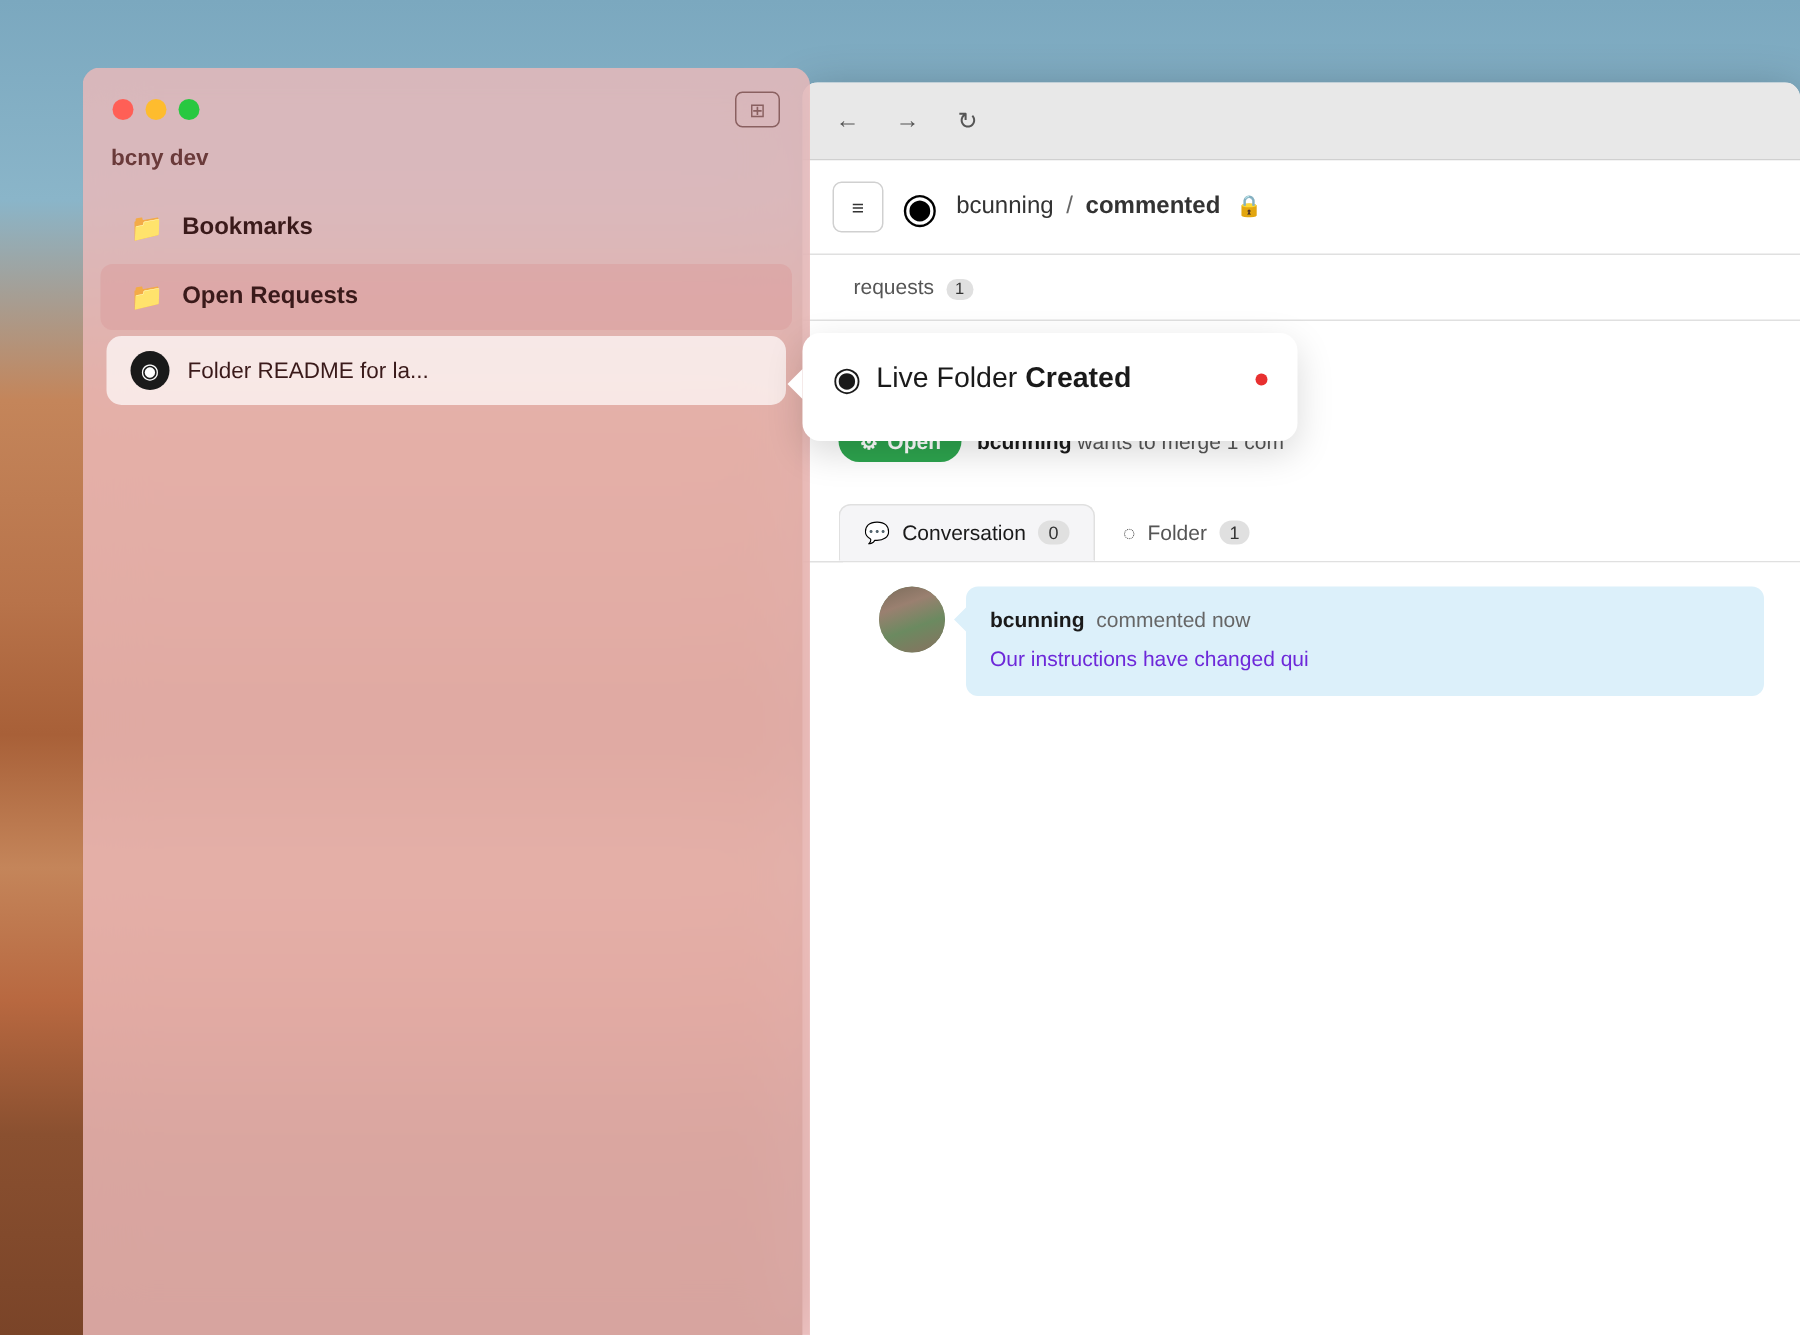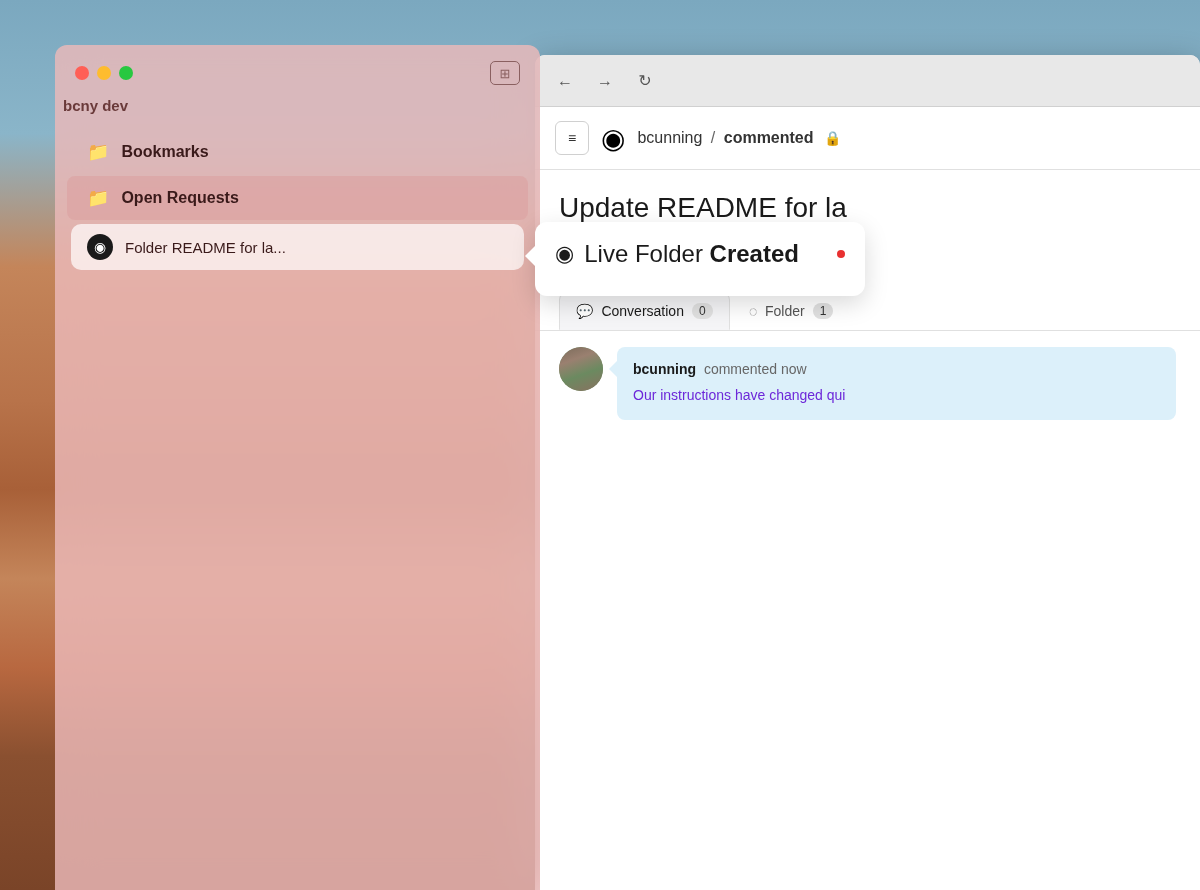--- a/index.html
+++ b/index.html
@@ -220,20 +220,21 @@
       font-size: 12px;
       color: #333;
     }
 
     
     .comment-section {
       padding: 16px 24px;
       background: #fff;
       display: flex;
       gap: 14px;
+      margin-left: 27px;
     }
 
     .avatar {
       width: 44px;
       height: 44px;
       border-radius: 50%;
       background: linear-gradient(135deg, #6b7a5e, #8a9a72, #5a6b4a);
       flex-shrink: 0;
       overflow: hidden;
       display: flex;
@@ -326,21 +327,21 @@
       margin-left: auto;
       display: flex;
       align-items: center;
       justify-content: center;
       cursor: pointer;
       color: #8a6060;
       font-size: 13px;
     }
 
     .sidebar-workspace-label {
-      padding: 0 8px 14px;
+      padding: 0 19px 14px;
       font-size: 15px;
       font-weight: 600;
       color: #6a3a3a;
     }
 
     .sidebar-nav-item {
       display: flex;
       align-items: center;
       gap: 12px;
       padding: 11px 20px;
@@ -427,21 +428,21 @@
       gap: 10px;
       margin-bottom: 10px;
     }
 
     .tooltip-logo {
       font-size: 22px;
       color: #1a1a1a;
     }
 
     .tooltip-title {
-      font-size: 24px;
+      font-size: 19px;
       font-weight: 400;
       color: #1a1a1a;
     }
 
     .tooltip-title .bold { font-weight: 700; }
 
     .tooltip-dot {
       width: 8px;
       height: 8px;
       background: #e83030;
@@ -477,20 +478,26 @@
       </div>
       <div class="github-logo">◉</div>
       <div class="repo-path">
         <span class="owner">bcunning</span>
         <span class="separator"> / </span>
         <span class="repo-name">commented</span>
         <span class="lock-icon">🔒</span>
       </div>
     </div>
 
+    <div class="github-tabs">
+      <div class="tab-item">
+        <span>requests</span>
+        <span class="tab-badge">1</span>
+      </div>
+    </div>
 
     <div class="pr-title-section">
       <h1 class="pr-title">Update README for la</h1>
       <div class="pr-status-row">
         <div class="open-badge">
           <span>⚙</span>
           <span>Open</span>
         </div>
         <div class="pr-meta">
           <span class="username">bcunning</span>

